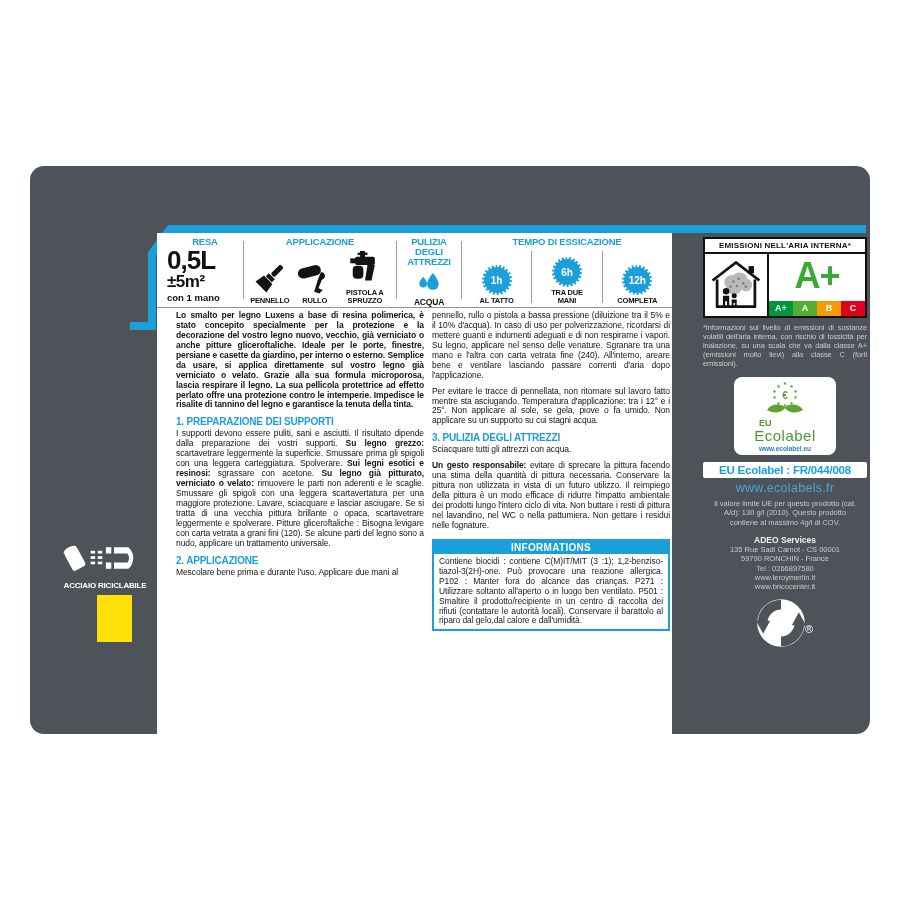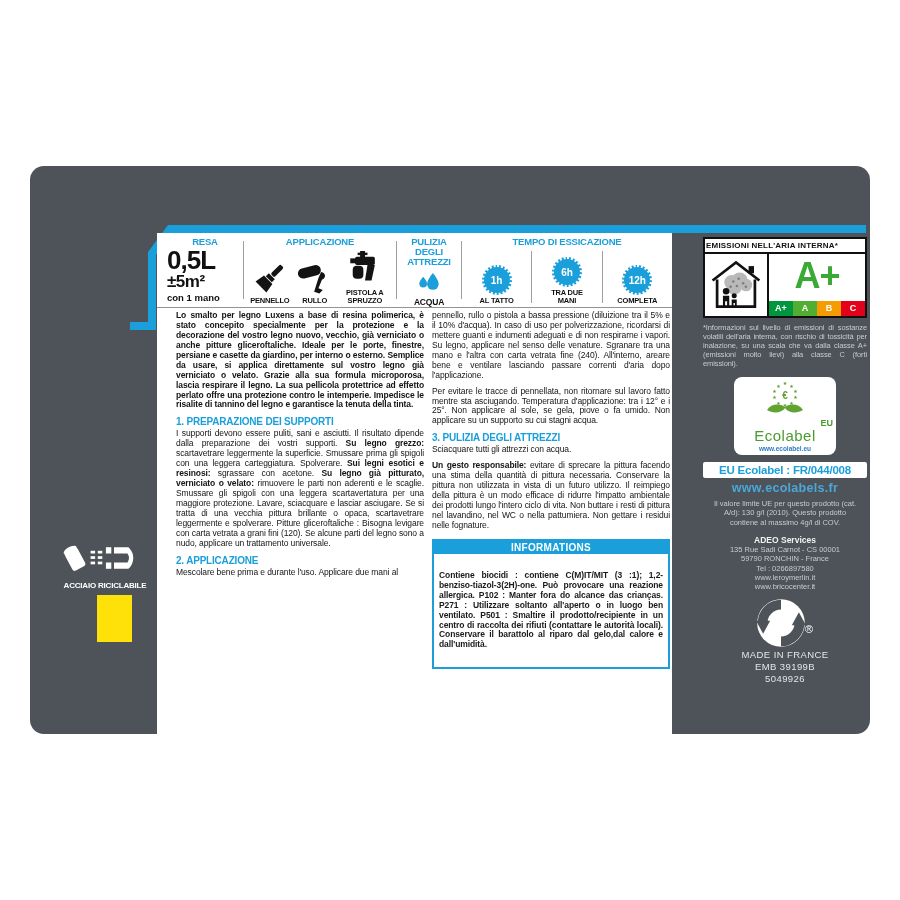--- a/index.html
+++ b/index.html
@@ -37,40 +37,40 @@
   
   .col{position:absolute;top:78px;}
   .col1{left:19px;width:248px;}
   .col2{left:275px;width:238px;}
   .col p{font-size:8.5px;line-height:1.17;text-align:justify;margin:0 0 6px;letter-spacing:-.1px;color:#141414;}
   .intro{font-weight:bold;}
   .sec{color:#1a9fda;font-size:10px;font-weight:bold;margin:1px 0 2px;letter-spacing:-.2px;}
   .infobox{margin-top:8px;border:2px solid #1a9fda;}
   .ibar{background:#1a9fda;color:#fff;font-weight:bold;text-align:center;font-size:10px;
         padding:1px 0;letter-spacing:.3px;}
-  .ibody{padding:17px 5px;font-size:8.5px;line-height:1.17;text-align:justify;letter-spacing:-.1px;font-weight:bold;}
+  .ibody{padding:3px 5px;font-size:8.5px;line-height:1.17;text-align:justify;letter-spacing:-.1px;}
   
   .rcol{position:absolute;left:703px;top:237px;width:164px;}
   .ebox{background:#fff;border:2px solid #101010;}
-  .etitle{font-size:8px;font-weight:bold;text-align:left;border-bottom:2px solid #101010;
+  .etitle{font-size:8px;font-weight:bold;text-align:center;border-bottom:2px solid #101010;
           padding:2px 1px;letter-spacing:.2px;color:#111;}
   .econtent{display:flex;height:62px;}
   .ehouse{width:62px;border-right:2px solid #101010;display:flex;align-items:center;justify-content:center;}
   .erating{flex:1;display:flex;flex-direction:column;}
   .ebig{flex:1;text-align:center;font-weight:bold;font-size:36px;color:#3aa935;line-height:44px;letter-spacing:-1px;}
   .escale{display:flex;height:15px;}
   .escell{flex:1;color:#fff;font-weight:bold;font-size:9px;text-align:center;line-height:15px;}
   .efoot{margin-top:5px;color:#c8cbcd;font-size:7.5px;line-height:1.2;text-align:justify;letter-spacing:-.1px;}
   .eco-box{width:96px;margin:9px auto 0;background:#fff;border-radius:8px;padding:4px 3px 3px;text-align:center;}
-  .eco-eu{color:#4a9b2f;font-weight:bold;font-size:9px;text-align:right;margin:0 0 0 22px;line-height:1;}
+  .eco-eu{color:#4a9b2f;font-weight:bold;font-size:9px;text-align:left;margin:0 0 0 22px;line-height:1;}
   .eco-name{color:#4a9b2f;font-size:15px;line-height:1.05;letter-spacing:.5px;}
   .eco-url{color:#2d7ec4;font-weight:bold;font-size:6.5px;margin-top:1px;}
   .fr-box{background:#fff;margin-top:7px;padding:2px 0;text-align:center;color:#1a9fda;
           font-weight:bold;font-size:11.5px;border-radius:2px;letter-spacing:-.2px;}
-  .site{color:#4aa7d8;font-weight:bold;font-size:12.5px;text-align:center;margin-top:3px;letter-spacing:.3px;}
+  .site{color:#4aa7d8;font-weight:normal;font-size:12.5px;text-align:center;margin-top:3px;letter-spacing:.3px;}
   .voc{color:#c8cbcd;font-size:7.5px;line-height:1.25;text-align:center;margin:4px auto 4px;width:146px;}
   .adeo{margin-top:8px;text-align:center;}
   .adeo-name{color:#f0f1f1;font-weight:bold;font-size:8.5px;}
   .adeo-line{color:#c8cbcd;font-size:7.5px;line-height:1.25;}
   .gdot{margin-top:5px;text-align:center;position:relative;}
   .gdot .reg{color:#fff;font-size:11px;position:relative;top:-16px;left:-2px;}
   .madein{margin-top:-4px;text-align:center;color:#e4e6e7;font-size:9.5px;line-height:1.25;letter-spacing:.4px;}
   
   .steel{position:absolute;left:52px;top:540px;width:106px;text-align:center;}
   .steel-label{color:#fff;font-weight:bold;font-size:8px;letter-spacing:-.2px;margin-top:1px;}
@@ -279,25 +279,20 @@
     </div>
 
     <div class="gdot">
       <svg width="52" height="52" viewBox="0 0 48 48">
         <circle cx="24" cy="24" r="22" fill="#fff"></circle>
         <path d="M24,7 A17,17 0 0 0 7,24" stroke="#4d5358" stroke-width="9" fill="none"></path>
         <polygon points="1,22 14,22 7.5,34" fill="#4d5358"></polygon>
         <path d="M24,41 A17,17 0 0 0 41,24" stroke="#4d5358" stroke-width="9" fill="none"></path>
         <polygon points="34,26 47,26 40.5,14" fill="#4d5358"></polygon>
       </svg><span class="reg">®</span>
-      <div class="madein">
-        <div>MADE IN FRANCE</div>
-        <div>EMB 39199B</div>
-        <div>5049926</div>
-      </div>
     </div>
   </div>
 
   <div class="steel">
     <svg width="100" height="36" viewBox="0 0 96 40">
       <g fill="#fff">
         <g transform="rotate(-28 14 20)">
           <rect x="6" y="10" width="16" height="23" rx="3"></rect>
           <ellipse cx="14" cy="10" rx="8" ry="3.5"></ellipse>
         </g>

